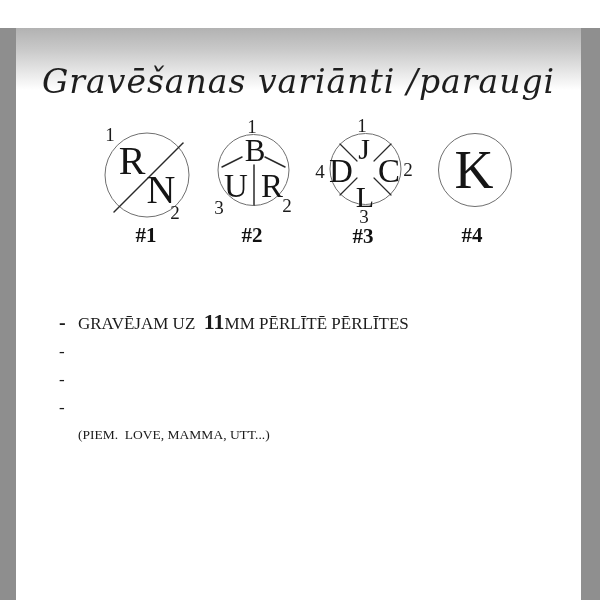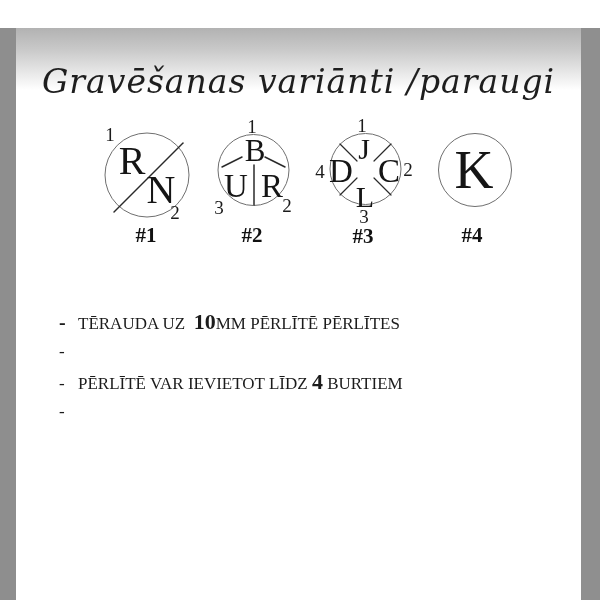--- a/index.html
+++ b/index.html
@@ -98,27 +98,27 @@
         <text class="ltr" x="53" y="74" font-size="54" text-anchor="middle">K</text>
         <text class="lbl" x="51" y="128" text-anchor="middle">#4</text>
       </svg>
     </div>
 
   </div>
 
   <div class="bullets">
     <div class="bullet">
       <span class="dash">-</span>
-      <span class="txt"><span>TĒRAUDA UZ  </span><span class="big">10</span><span>MM PĒRLĪTĒ PĒRLĪTES</span></span>
+      <span class="txt"><span>GRAVĒJAM UZ  </span><span class="big">11</span><span>MM PĒRLĪTĒ PĒRLĪTES</span></span>
     </div>
     <div class="bullet">
       <span class="dash">-</span>
     </div>
     <div class="bullet">
       <span class="dash">-</span>
-      <span class="txt"><span>PĒRLĪTĒ VAR IEVIETOT LĪDZ </span><span class="big">4</span><span> BURTIEM</span></span>
     </div>
     <div class="bullet">
       <span class="dash">-</span>
     </div>
+    <div class="note">(PIEM.  LOVE, MAMMA, UTT...)</div>
   </div>
 
 </div>
 
 </body></html>

